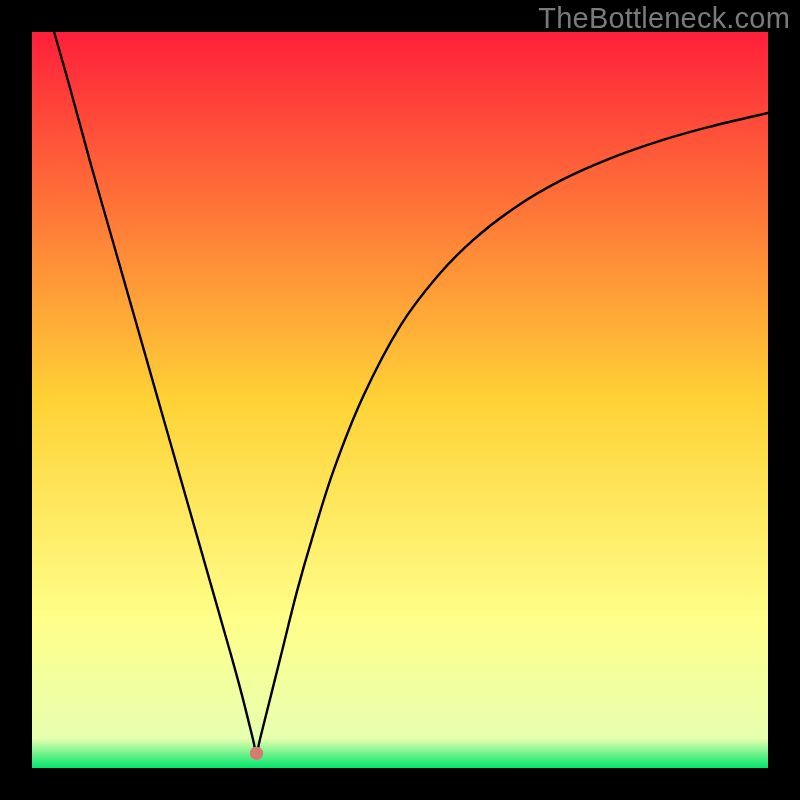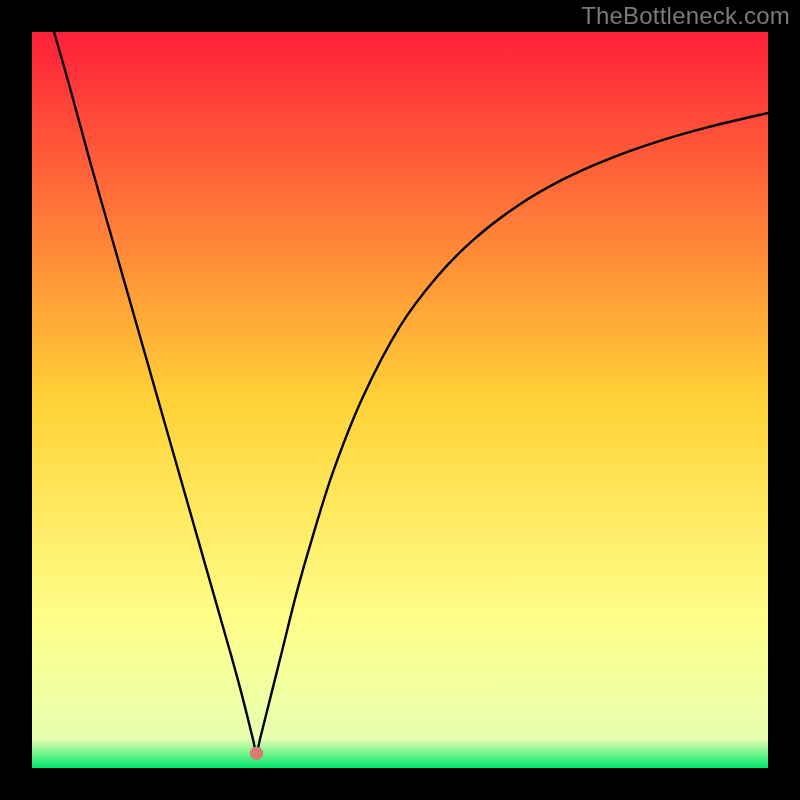--- a/index.html
+++ b/index.html
@@ -15,21 +15,21 @@
     position: relative;
     width: 800px;
     height: 800px;
     background: #000;
   }
   .attribution {
     position: absolute;
     top: 2px;
     right: 10px;
     color: #7a7a7a;
-    font-size: 24px;
+    font-size: 29px;
     font-weight: 500;
     letter-spacing: 0.2px;
   }
   .plot {
     position: absolute;
     left: 32px;
     top: 32px;
     width: 736px;
     height: 736px;
   }

